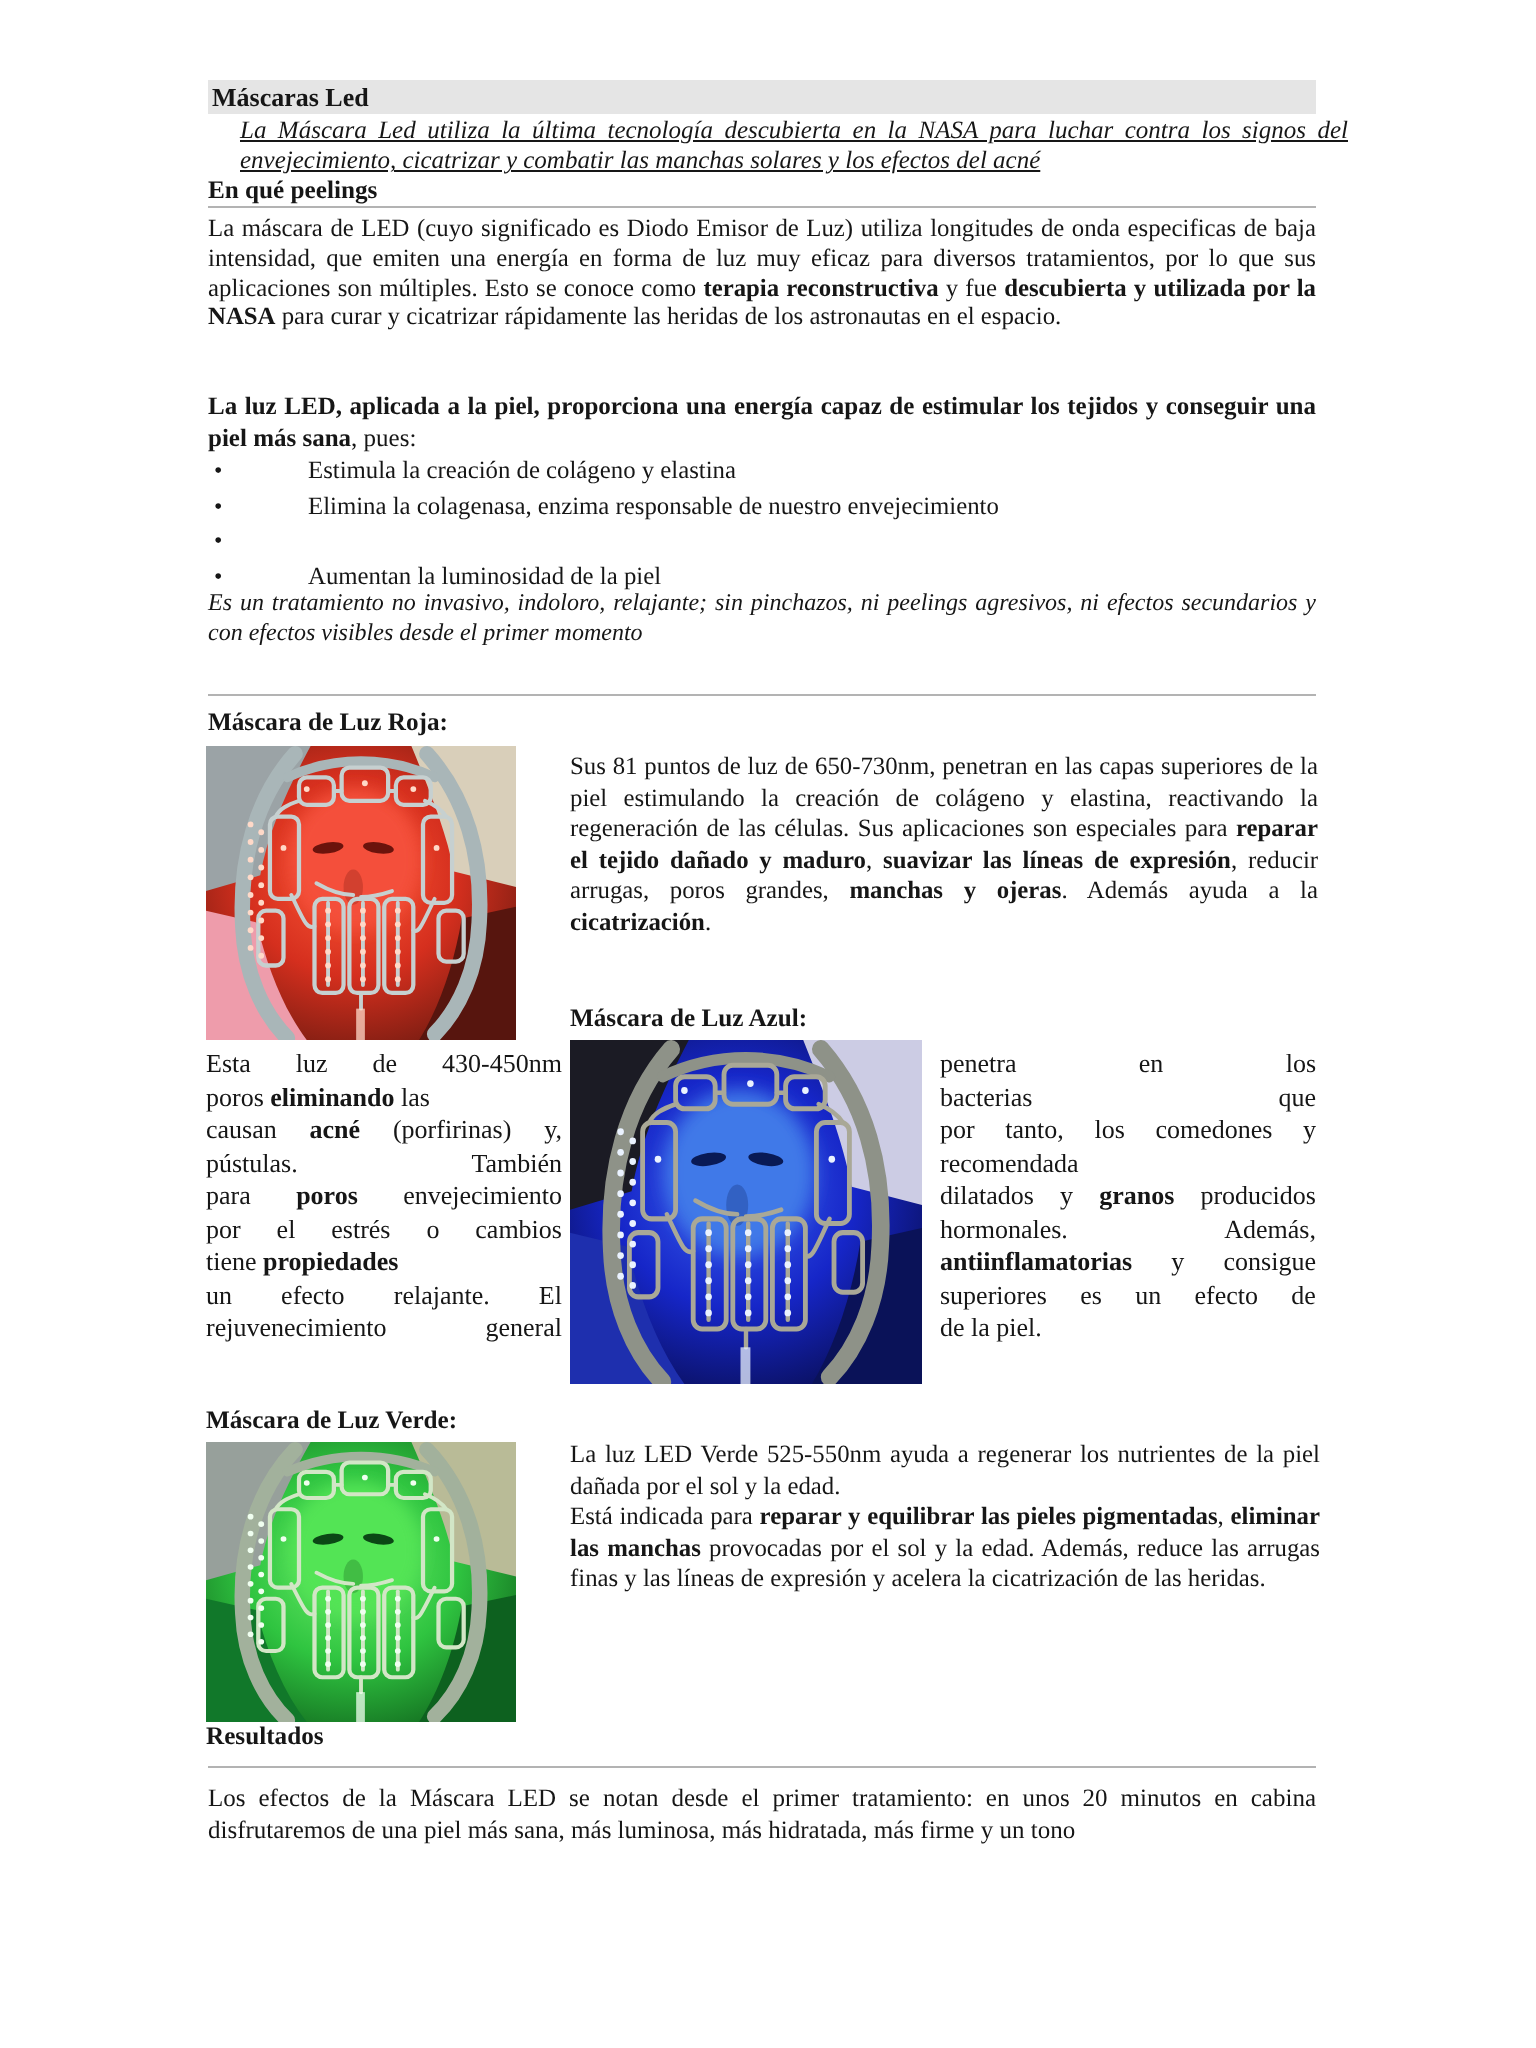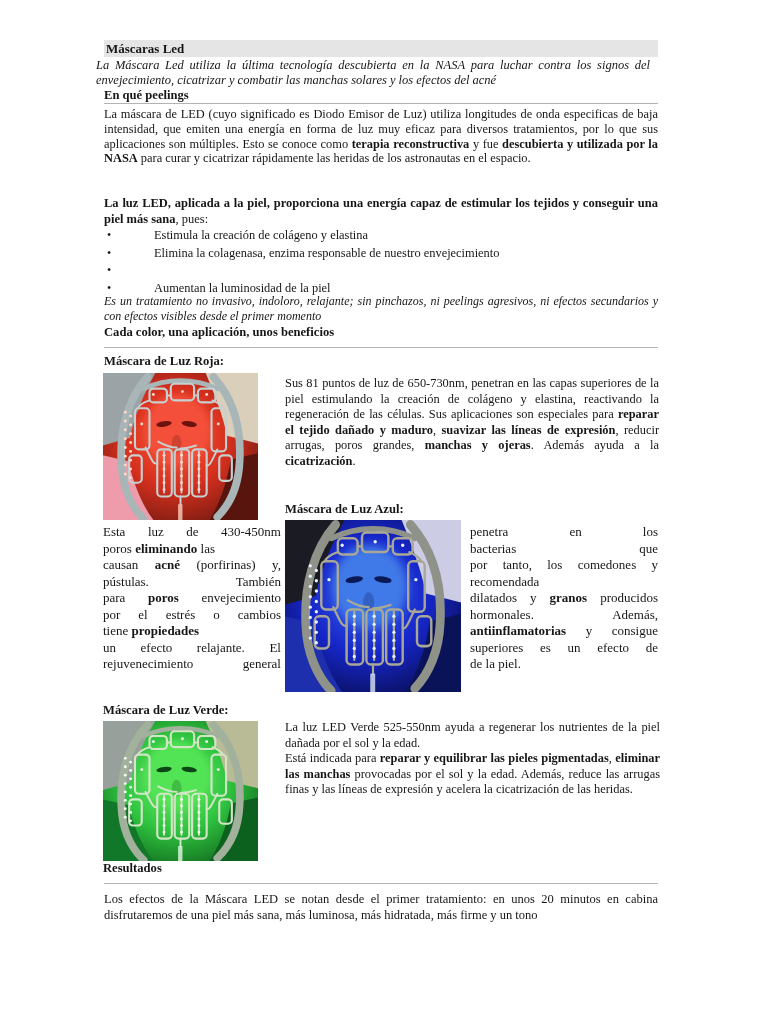--- a/index.html
+++ b/index.html
@@ -2,21 +2,21 @@
 <html><head>
 <meta charset="utf-8">
 <style>
   html,body{margin:0;padding:0;}
   body{width:768px;height:1024px;background:#ffffff;font-family:"Liberation Serif","DejaVu Serif",serif;color:#161616;}
   .page{position:relative;width:768px;height:1024px;overflow:hidden;background:#fff;}
   .abs{position:absolute;}
   .h{font-weight:bold;font-size:12.6px;line-height:15px;}
   .titlebar{left:104px;top:40px;width:554px;height:17px;background:#e5e5e5;}
   .titlebar .h{padding-left:2px;line-height:17px;font-size:13px;}
-  .intro{left:96px;top:58px;width:554px;font-style:italic;font-size:12.5px;line-height:15.2px;text-align:justify;}
+  .intro{left:120px;top:58px;width:554px;font-style:italic;font-size:12.5px;line-height:15.2px;text-align:justify;text-decoration:underline;}
   .h-consiste{left:104px;top:88px;}
   .rule{height:0;border-top:1px solid #b3b3b3;width:554px;left:104px;}
   .r1{top:103px;}.r2{top:347px;}.r3{top:883px;}
   .p1{left:104px;top:107px;width:554px;font-size:12.4px;line-height:14.8px;text-align:justify;}
   .p2{left:104px;top:196px;width:554px;font-size:12.5px;line-height:15.6px;text-align:justify;}
   .bullets{left:104px;top:228px;width:554px;font-size:12.4px;}
   .brow{position:relative;height:17.7px;}
   .bdot{position:absolute;left:3px;top:0;font-size:12px;}
   .btxt{position:absolute;left:50px;top:0;white-space:nowrap;}
   .p3{left:104px;top:294px;width:554px;font-style:italic;font-size:12px;line-height:15.4px;text-align:justify;}
@@ -71,21 +71,20 @@
       <span class="bdot">•</span>
     </div>
     <div class="brow">
       <span class="bdot">•</span>
       <span class="btxt">Aumentan la luminosidad de la piel</span>
     </div>
   </div>
 
   <div class="abs p3">Es un tratamiento no invasivo, indoloro, relajante; sin pinchazos, ni peelings agresivos, ni efectos secundarios y con efectos visibles desde el primer momento</div>
 
-  <div class="abs h h-cada">Cada color, una aplicación, unos beneficios</div>
   <div class="abs rule r2"></div>
 
   <div class="abs h h-red">Máscara de Luz Roja:</div>
   <div class="abs img img-red">
     <svg viewBox="0 0 160 150" preserveAspectRatio="none">
         <defs>
           <radialGradient id="gred0" cx="47%" cy="44%" r="62%">
             <stop offset="0%" stop-color="#ff5a38"></stop>
             <stop offset="55%" stop-color="#d52f1e"></stop>
             <stop offset="100%" stop-color="#7c1d12"></stop>

